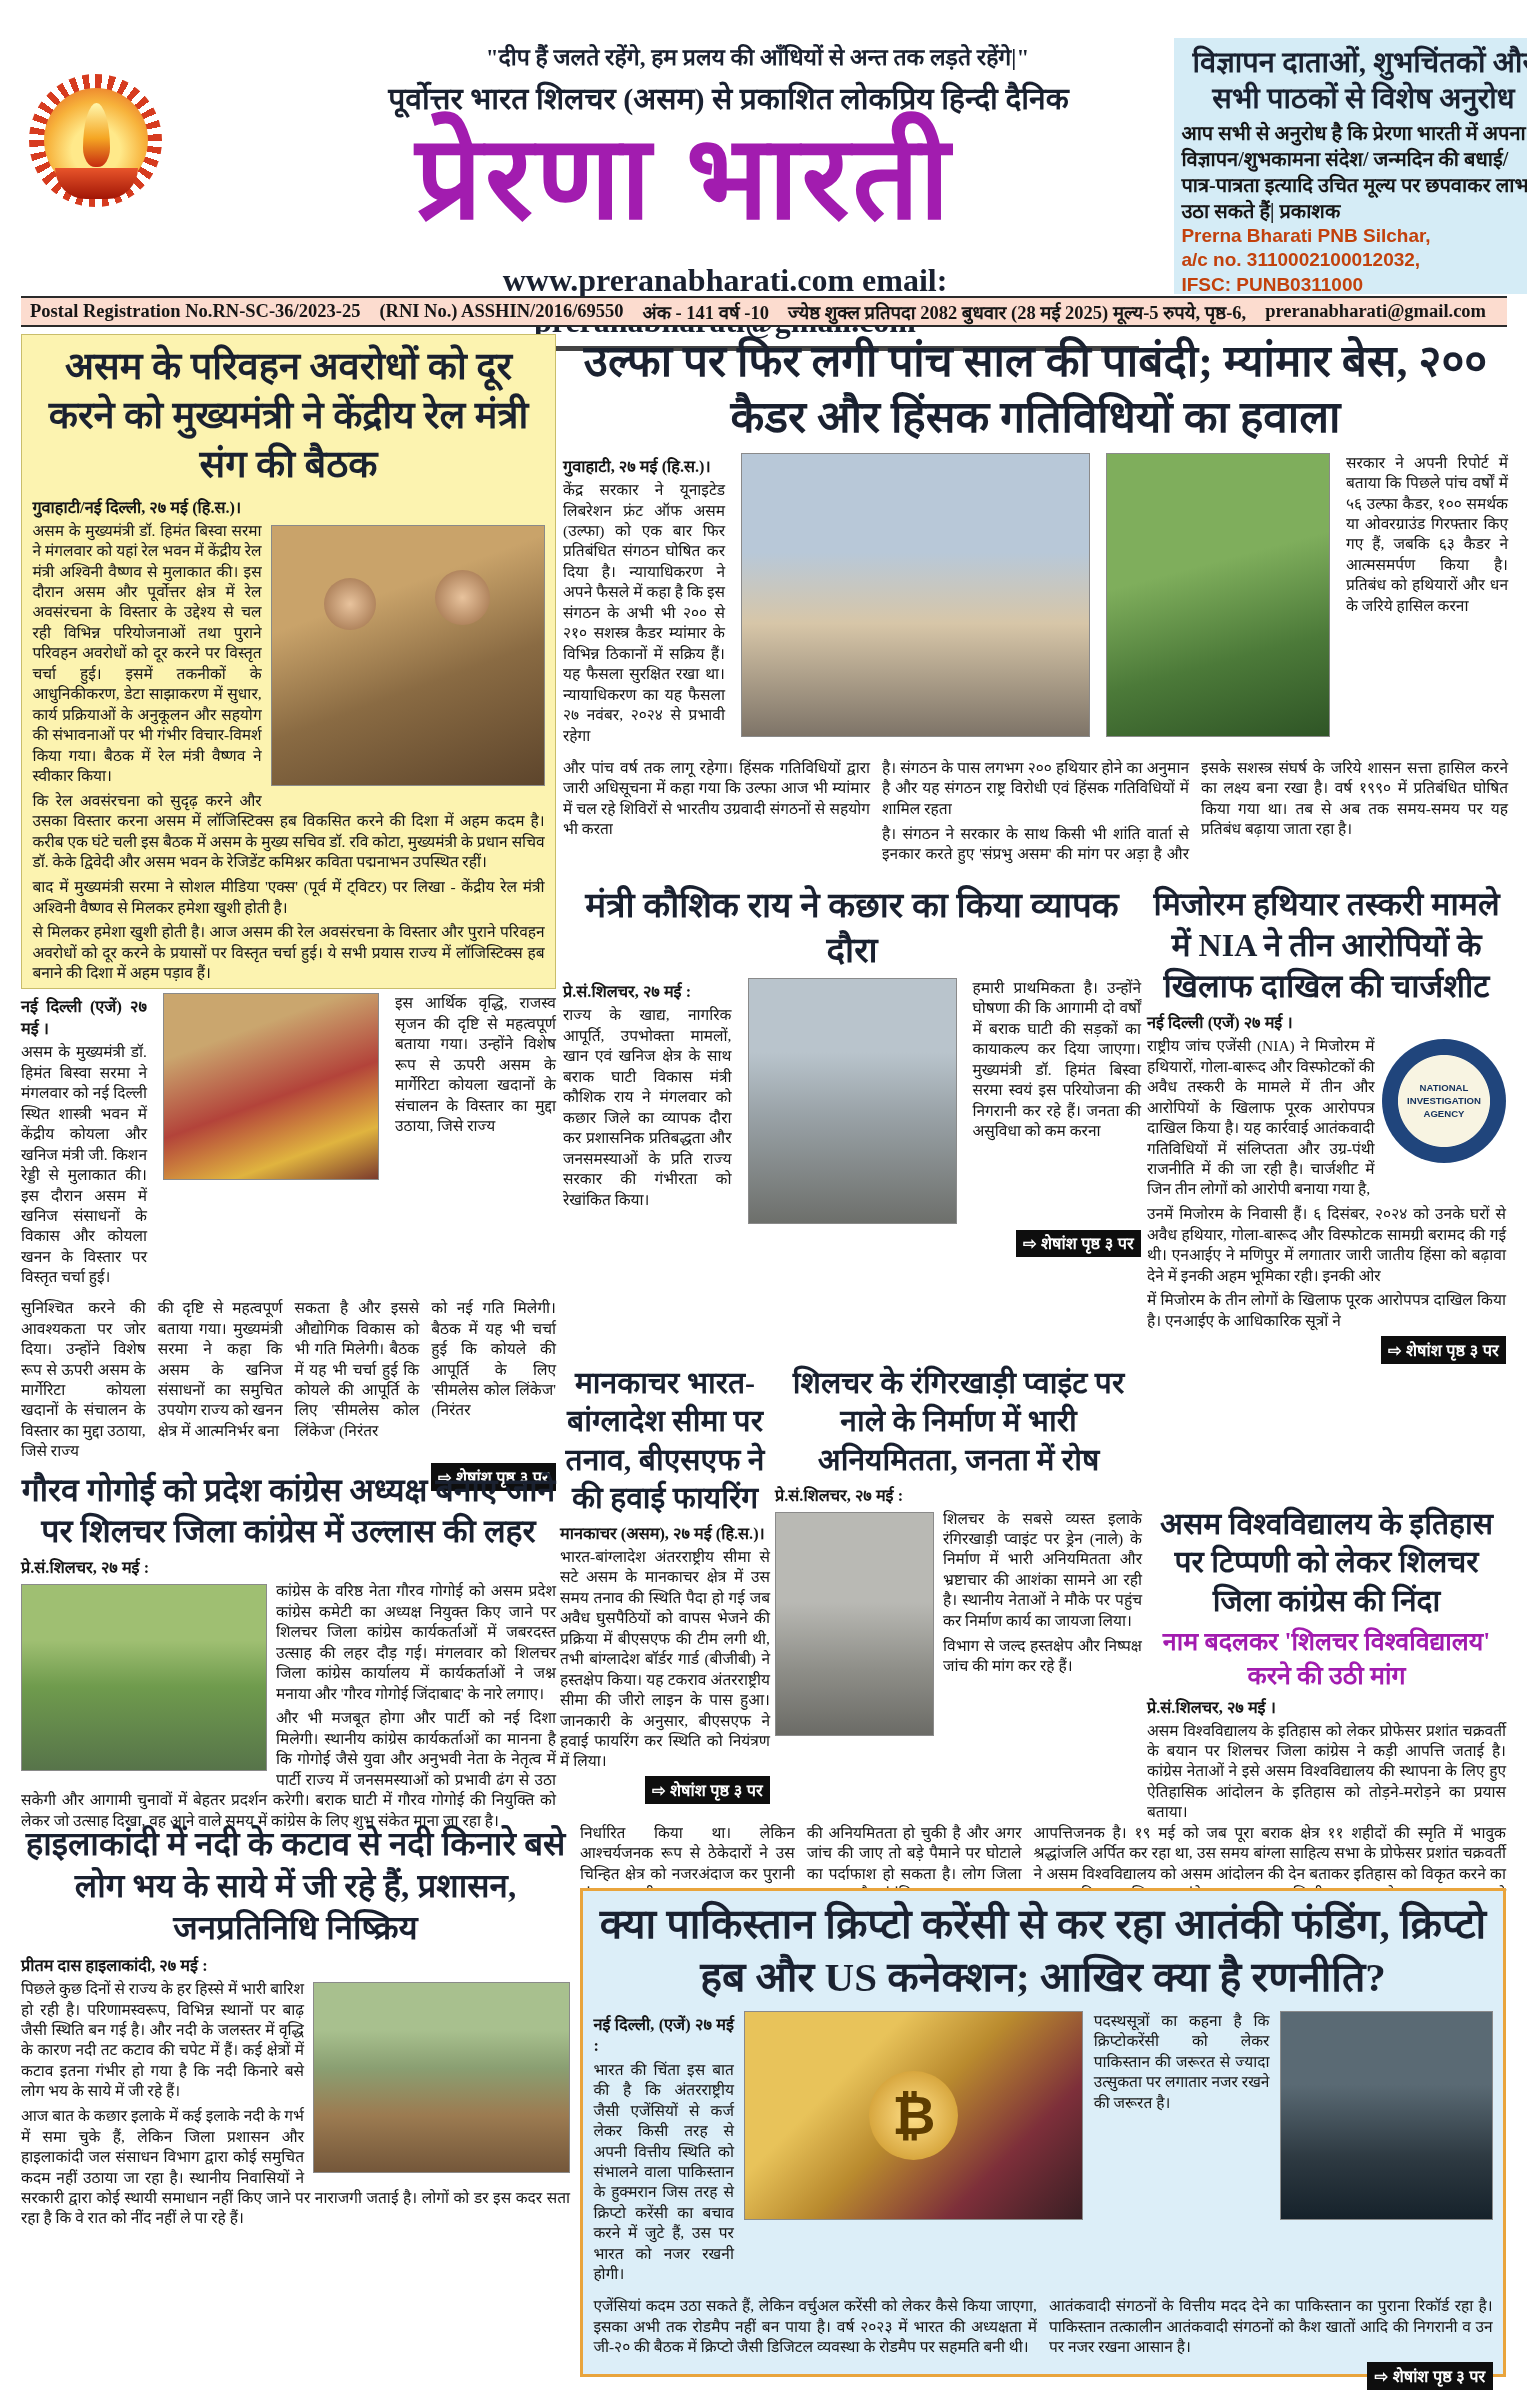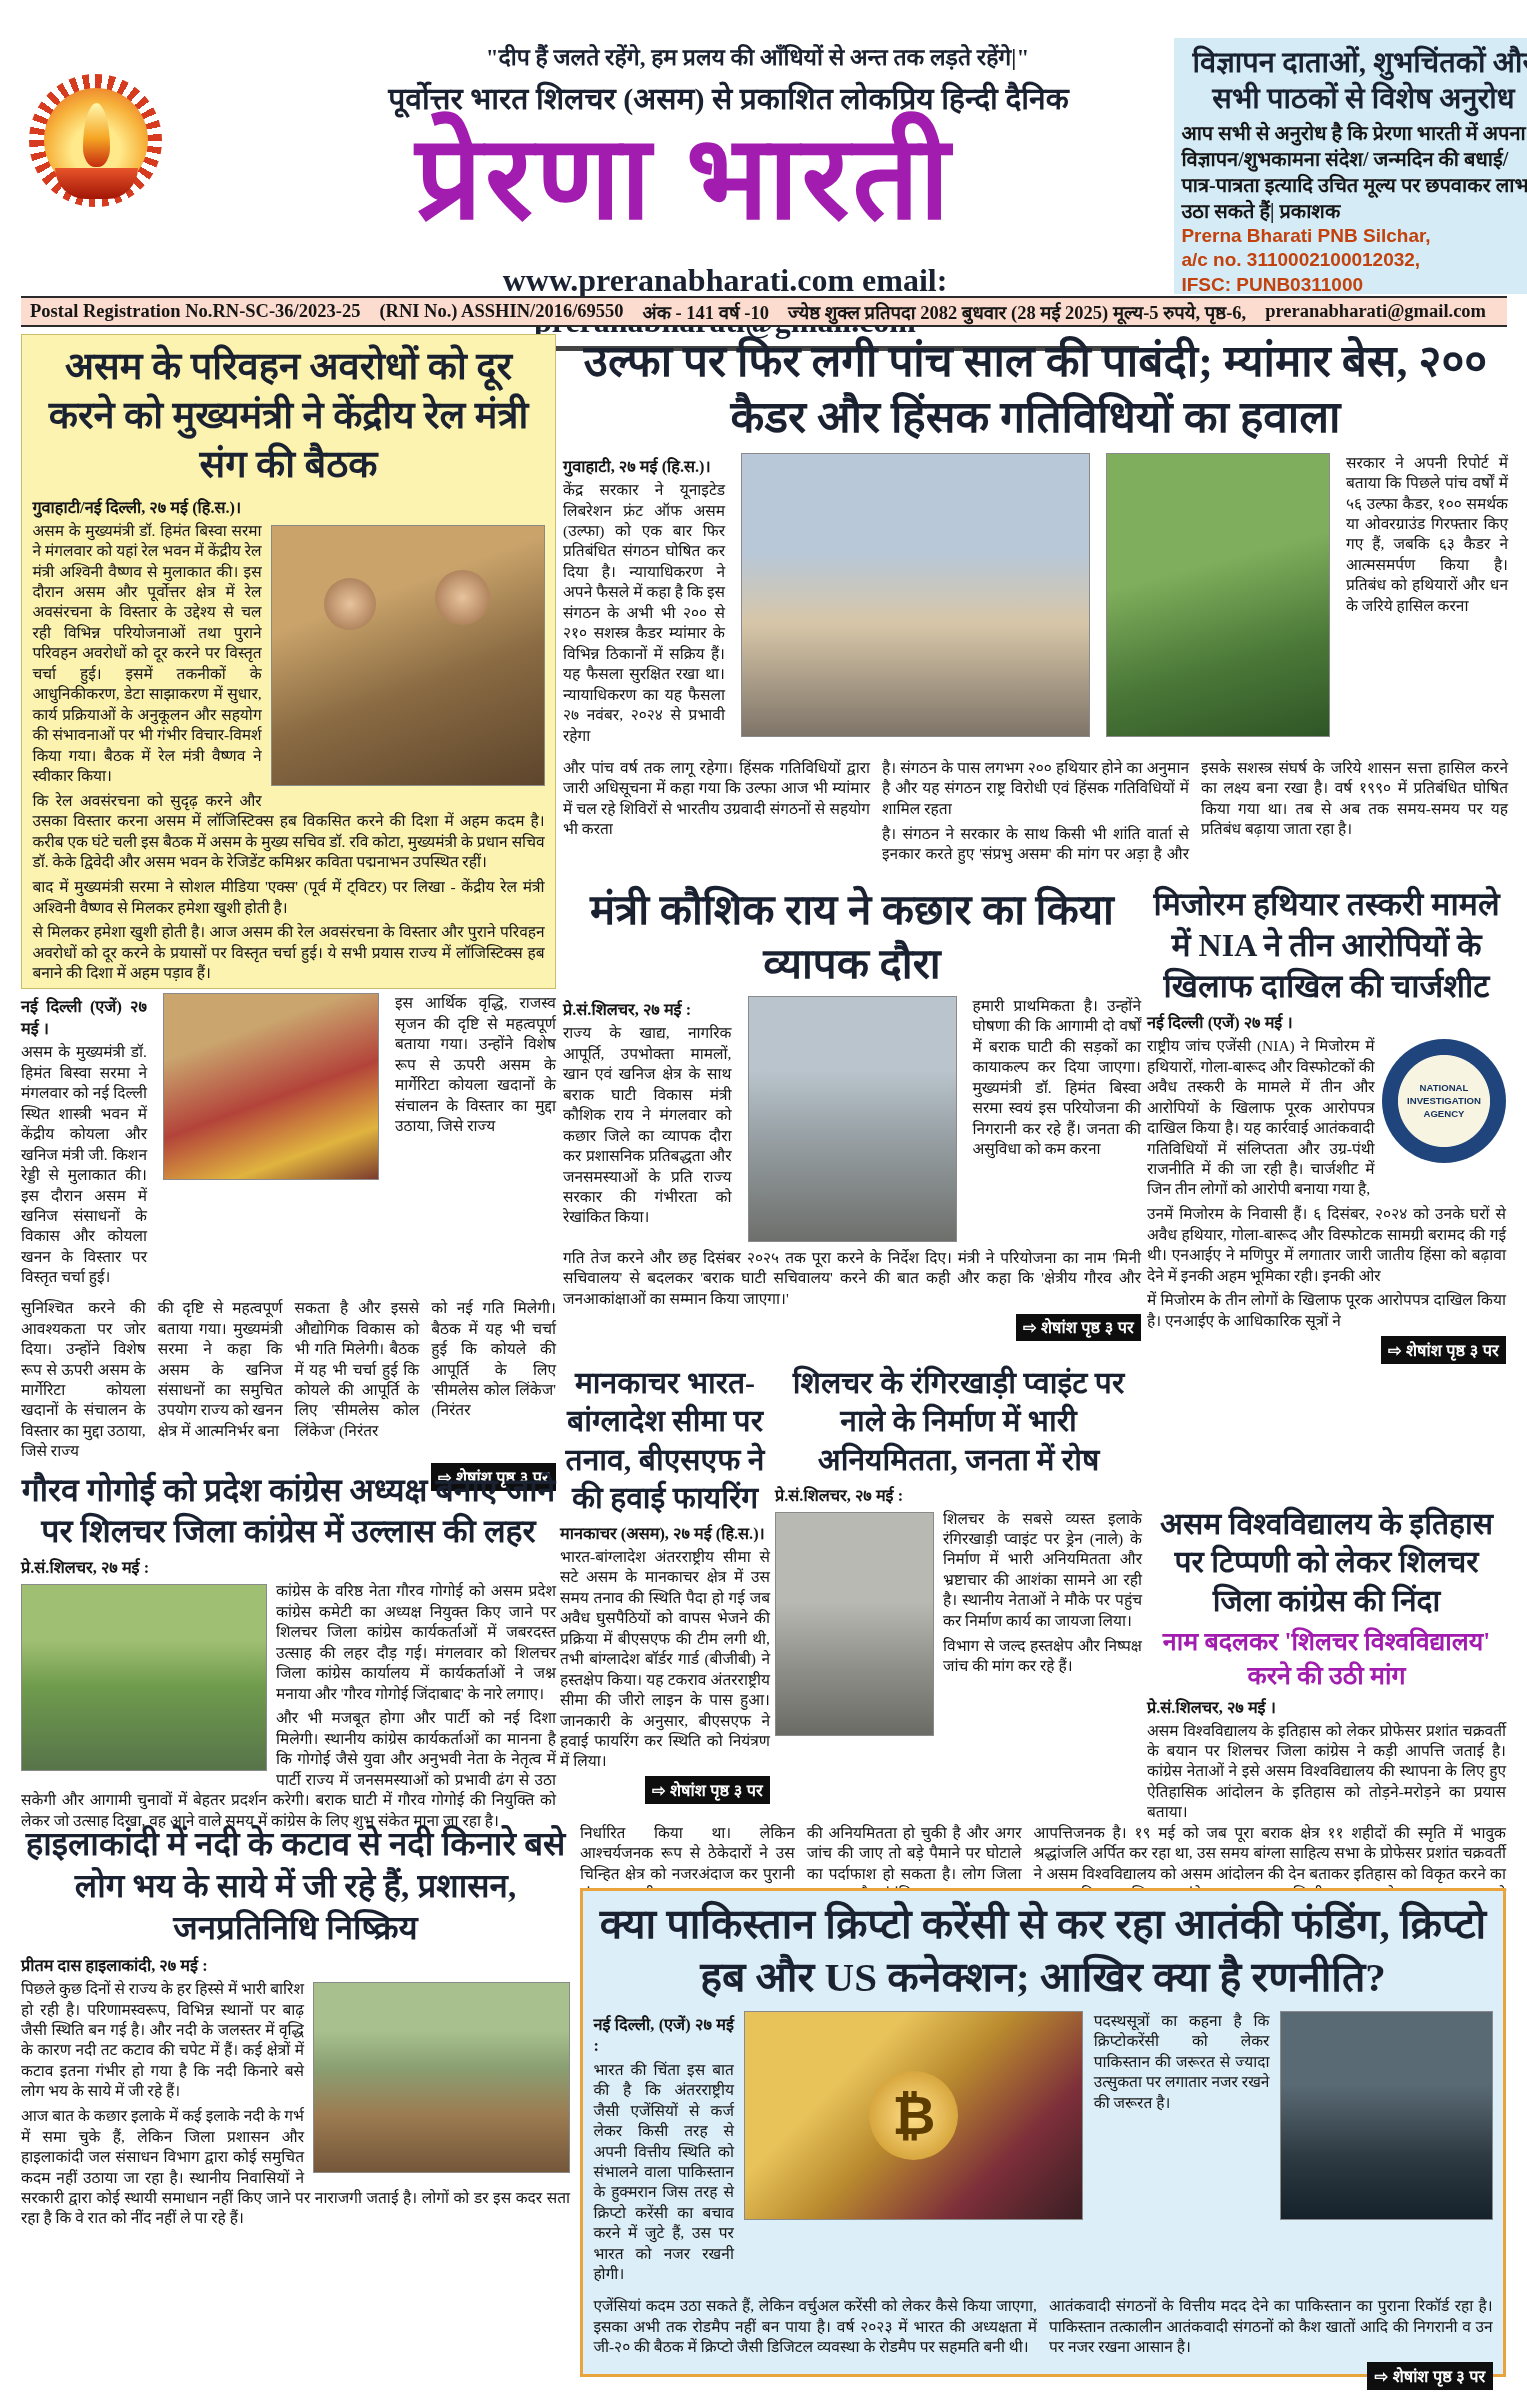--- a/index.html
+++ b/index.html
@@ -61,21 +61,21 @@
   .b-bottom{margin-top:7.4px;}
   
   #art-nia{left:1147px;top:884px;width:359px;height:620px;}
   #art-nia h1{font-size:32px;margin:0 0 4.4px 0;}
   #nia-logo{float:right;width:124px;height:124px;border-radius:50%;margin:3px 0 4.4px 7.4px;
      background:radial-gradient(circle,#f8f4e2 0 52%,#20457c 53% 100%);
      display:flex;align-items:center;justify-content:center;text-align:center;
      font-family:"Liberation Sans",sans-serif;font-weight:bold;font-size:9.6px;color:#13305c;padding:13.3px;box-sizing:border-box;}
   
   #art-kaushik{left:563px;top:884px;width:578px;height:479px;}
-  #art-kaushik h1{font-size:42px;margin:0 0 4.4px 0;}
+  #art-kaushik h1{font-size:35px;margin:0 0 4.4px 0;}
   #kaushik-photo{width:207px;height:244px;background:linear-gradient(180deg,#b9c4cc 0 30%,#9aa3a8 55%,#6d6f6b 100%);}
   
   #art-coal{left:21px;top:989px;width:535px;height:479px;}
   #art-coal h1{font-size:35px;margin:0 0 4.4px 0;}
   #coal-photo{width:214px;height:185px;background:linear-gradient(160deg,#caa66e 0 25%,#b3433a 55%,#e0b43f 80%,#7c3b2d 100%);}
   
   #art-gogoi{left:21px;top:1470px;width:535px;height:352px;}
   #art-gogoi h1{font-size:32px;margin:0 0 4.4px 0;}
   #gogoi-photo{float:left;width:244px;height:185px;margin:3px 9px 4.4px 0;
      background:linear-gradient(180deg,#9fbf72 0 30%,#6f9b4d 55%,#57744a 100%);}
@@ -186,21 +186,20 @@
     <div class="b-col body-t just">
       <div class="byline">प्रे.सं.शिलचर, २७ मई :</div>
       <p>राज्य के खाद्य, नागरिक आपूर्ति, उपभोक्ता मामलों, खान एवं खनिज क्षेत्र के साथ बराक घाटी विकास मंत्री कौशिक राय ने मंगलवार को कछार जिले का व्यापक दौरा कर प्रशासनिक प्रतिबद्धता और जनसमस्याओं के प्रति राज्य सरकार की गंभीरता को रेखांकित किया।</p>
     </div>
     <div class="photo" id="kaushik-photo"></div>
     <div class="b-col body-t just">
       <p>हमारी प्राथमिकता है। उन्होंने घोषणा की कि आगामी दो वर्षों में बराक घाटी की सड़कों का कायाकल्प कर दिया जाएगा। मुख्यमंत्री डॉ. हिमंत बिस्वा सरमा स्वयं इस परियोजना की निगरानी कर रहे हैं। जनता की असुविधा को कम करना</p>
     </div>
   </div>
   <div class="body-t just" style="margin-top:6px;">
-    <p>गति तेज करने और छह दिसंबर २०२५ तक पूरा करने के निर्देश दिए। मंत्री ने परियोजना का नाम 'मिनी सचिवालय' से बदलकर 'बराक घाटी सचिवालय' करने की बात कही और कहा कि 'क्षेत्रीय गौरव और जनआकांक्षाओं का सम्मान किया जाएगा।'</p>
     <div style="text-align:right;">
       <span class="marker">
         <span class="arr">⇨</span><span>शेषांश पृष्ठ ३ पर</span>
       </span>
     </div>
   </div>
 </div>
 
 <div class="abs" id="art-nia">
   <h1 class="hl center">मिजोरम हथियार तस्करी मामले में NIA ने तीन आरोपियों के खिलाफ दाखिल की चार्जशीट</h1>

